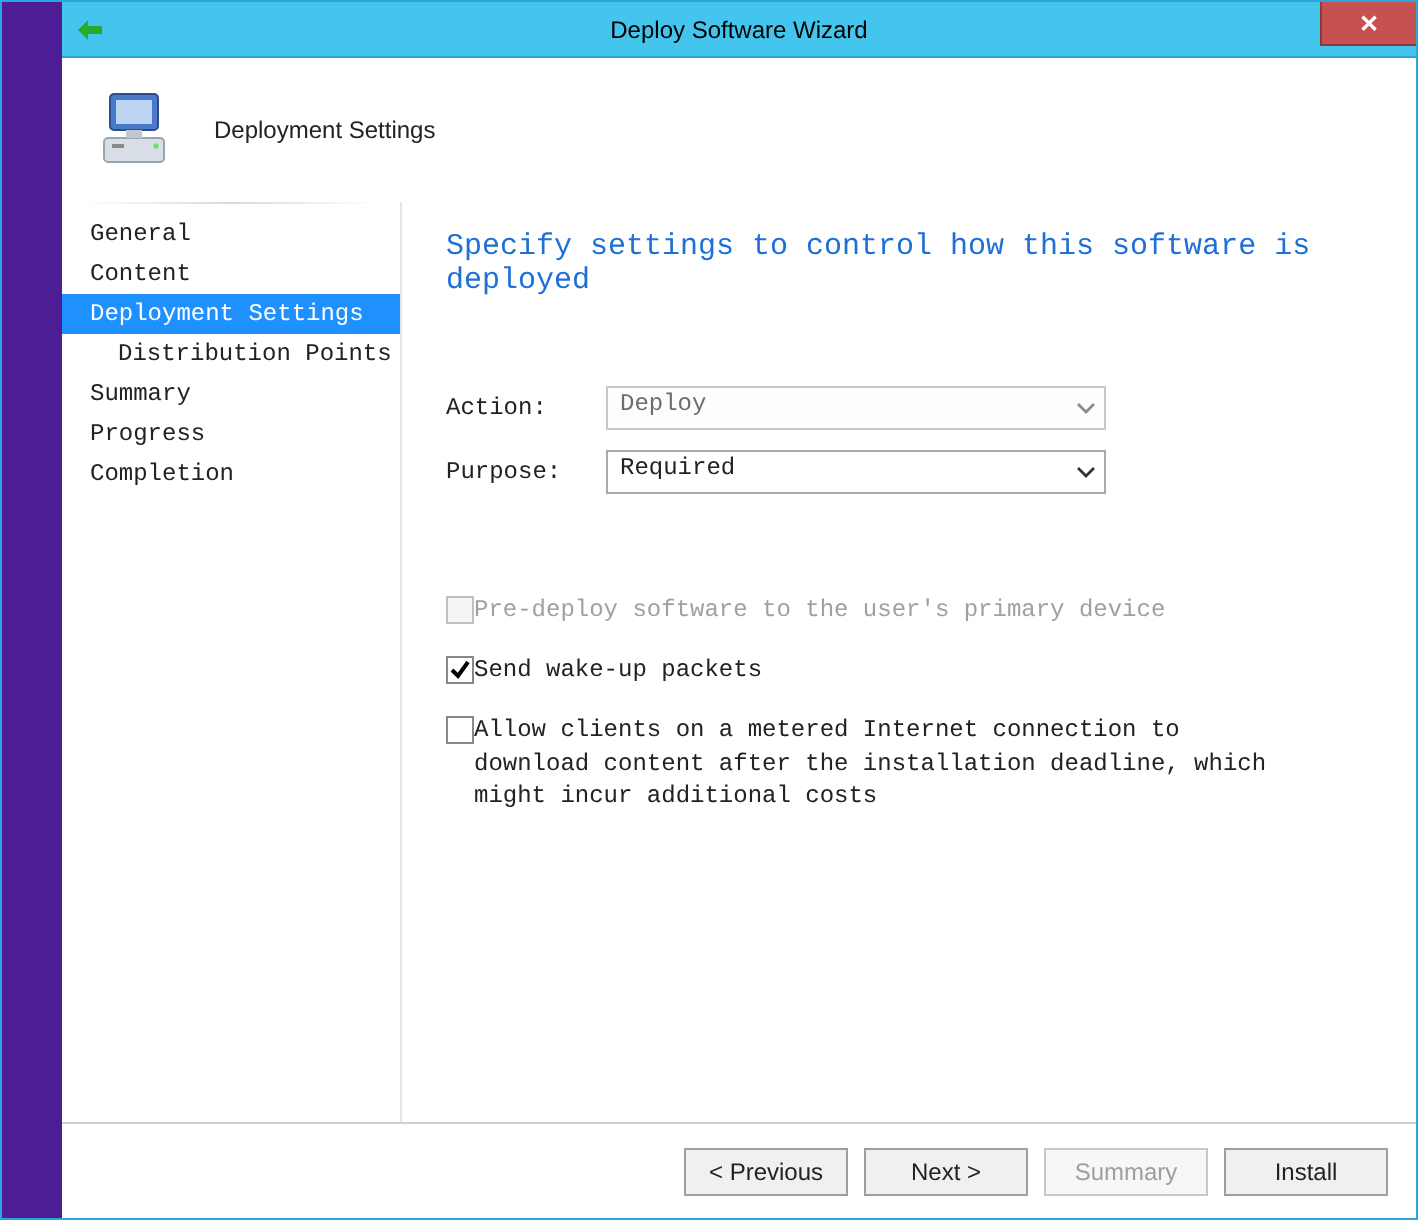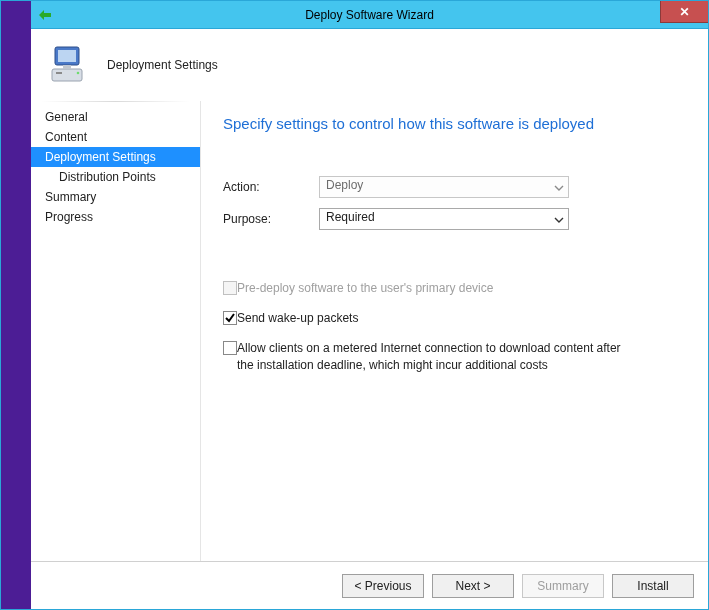--- a/index.html
+++ b/index.html
@@ -46,20 +46,21 @@
   }
   .header-area .subtitle {
     font-size: 12px;
     margin-left: 14px;
   }
   .body {
     flex: 1;
     display:flex;
     min-height:0;
     background:#fff;
+    font-family:Liberation Mono, monospace;
   }
   .sidebar {
     width: 170px;
     border-right: 1px solid #e5e5e5;
     padding-top: 6px;
     background:#fff;
     position:relative;
   }
   .sidebar::before {
     content:"";
@@ -84,21 +85,20 @@
     display:flex; flex-direction:column;
   }
   .heading {
     color: #1e6fd6;
     font-size: 15px;
     margin-bottom: 44px;
   }
   .form-row {
     display:flex; align-items:center;
     margin-bottom: 10px;
-    gap: 16px;
   }
   .form-row .label { width: 80px; }
   .select {
     flex: 0 0 250px;
     height: 22px;
     border: 1px solid #a9a9a9;
     background:#fff;
     padding: 1px 24px 1px 6px;
     position: relative;
     font-size:12px;
@@ -173,20 +173,21 @@
   </div>
 
   <div class="body">
     <div class="sidebar">
       <div class="nav-item">General</div>
       <div class="nav-item">Content</div>
       <div class="nav-item selected">Deployment Settings</div>
       <div class="nav-item sub">Distribution Points</div>
       <div class="nav-item">Summary</div>
       <div class="nav-item">Progress</div>
+      <div class="nav-item">Completion</div>
     </div>
 
     <div class="content">
       <div class="heading">Specify settings to control how this software is deployed</div>
 
       <div class="form-row">
         <div class="label">Action:</div>
         <div class="select disabled">
           <span>Deploy</span>
           <span class="chev">

